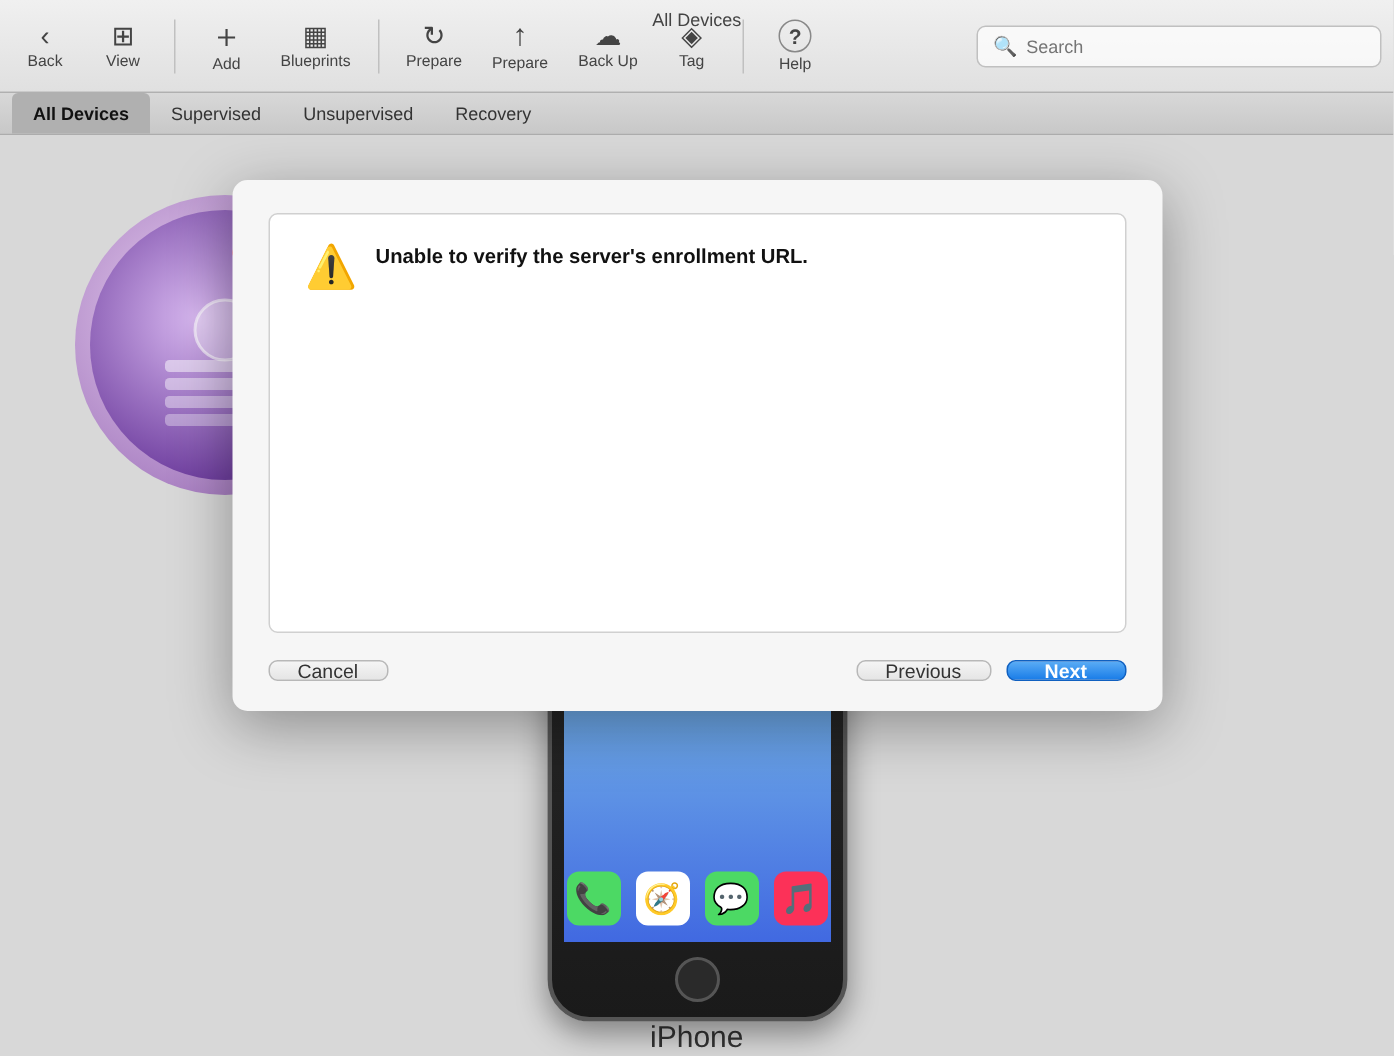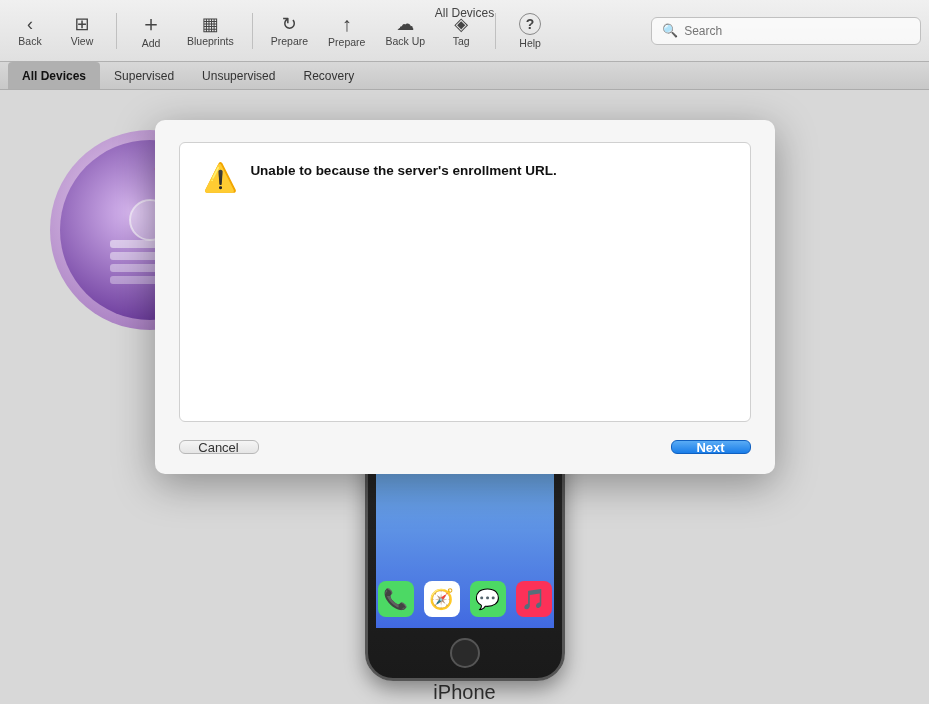--- a/index.html
+++ b/index.html
@@ -445,26 +445,27 @@
       <div class="iphone-label">iPhone</div>
     </div>
   </div>
 
   <div class="modal-overlay">
     <div class="modal">
 
       <div class="modal-content-area">
         <div class="error-row">
           <span class="warning-icon">⚠️</span>
-          <span class="error-title">Unable to because the server's enrollment URL.</span>
+          <span class="error-title">Unable to verify the server's enrollment URL.</span>
         </div>
       </div>
 
       <div class="modal-buttons">
         <button class="btn btn-cancel">Cancel</button>
         <div class="modal-buttons-right">
+          <button class="btn btn-previous">Previous</button>
           <button class="btn btn-next">Next</button>
         </div>
       </div>
     </div>
   </div>
 
 </div>
 
 </body></html>

